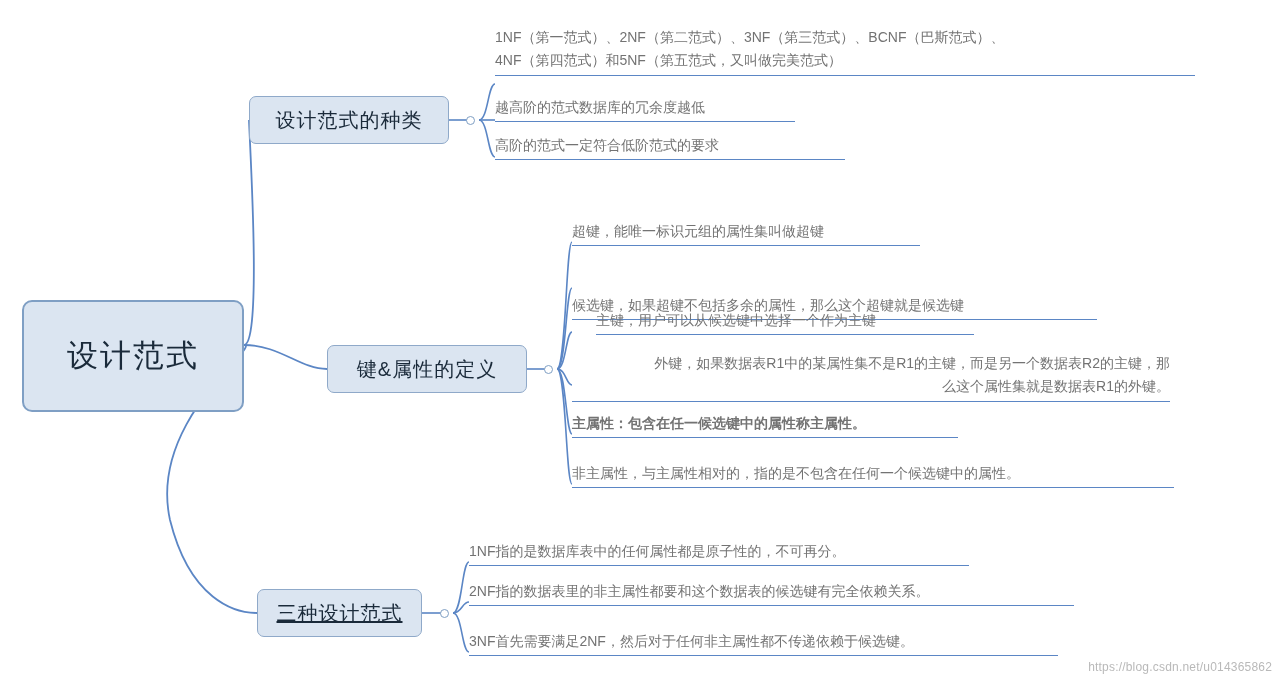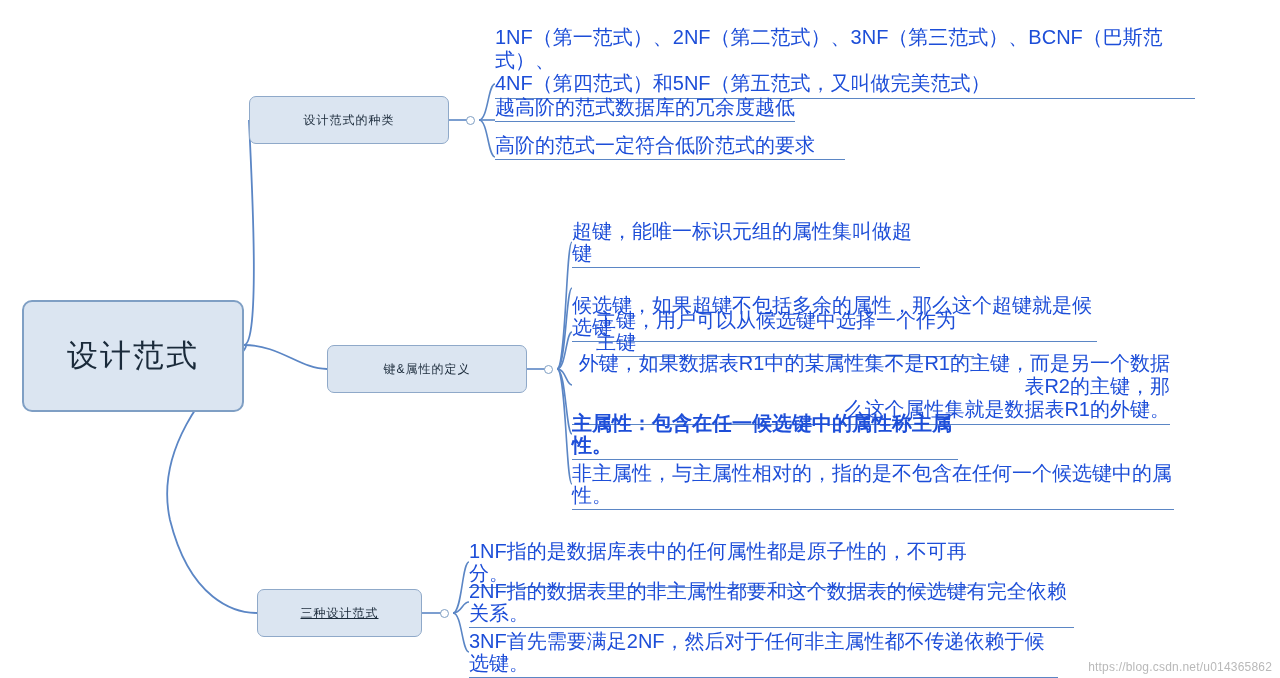--- a/index.html
+++ b/index.html
@@ -49,32 +49,32 @@
   }
   
   .branch-node {
     background: #dbe5f1;
     border: 1.5px solid #8fa9c9;
     border-radius: 7px;
     display: flex;
     align-items: center;
     justify-content: center;
     color: #1a2a3a;
-    font-size: 12px;
+    font-size: 20px;
     letter-spacing: 1px;
   }
   .branch-1 { left: 249px; top: 96px;  width: 200px; height: 48px; }
   .branch-2 { left: 327px; top: 345px; width: 200px; height: 48px; }
   .branch-3 { left: 257px; top: 589px; width: 165px; height: 48px; text-decoration: underline; }
 
   
   .leaf {
     position: absolute;
-    font-size: 20px;
-    color: #1d4ed8;
+    font-size: 14px;
+    color: #737373;
     line-height: 22px;
     white-space: pre-wrap;
     padding-bottom: 3px;
     border-bottom: 1.6px solid #5b86c5;
     box-sizing: border-box;
   }
   .leaf.two-line { line-height: 23px; }
 
   .watermark {
     position: absolute;

